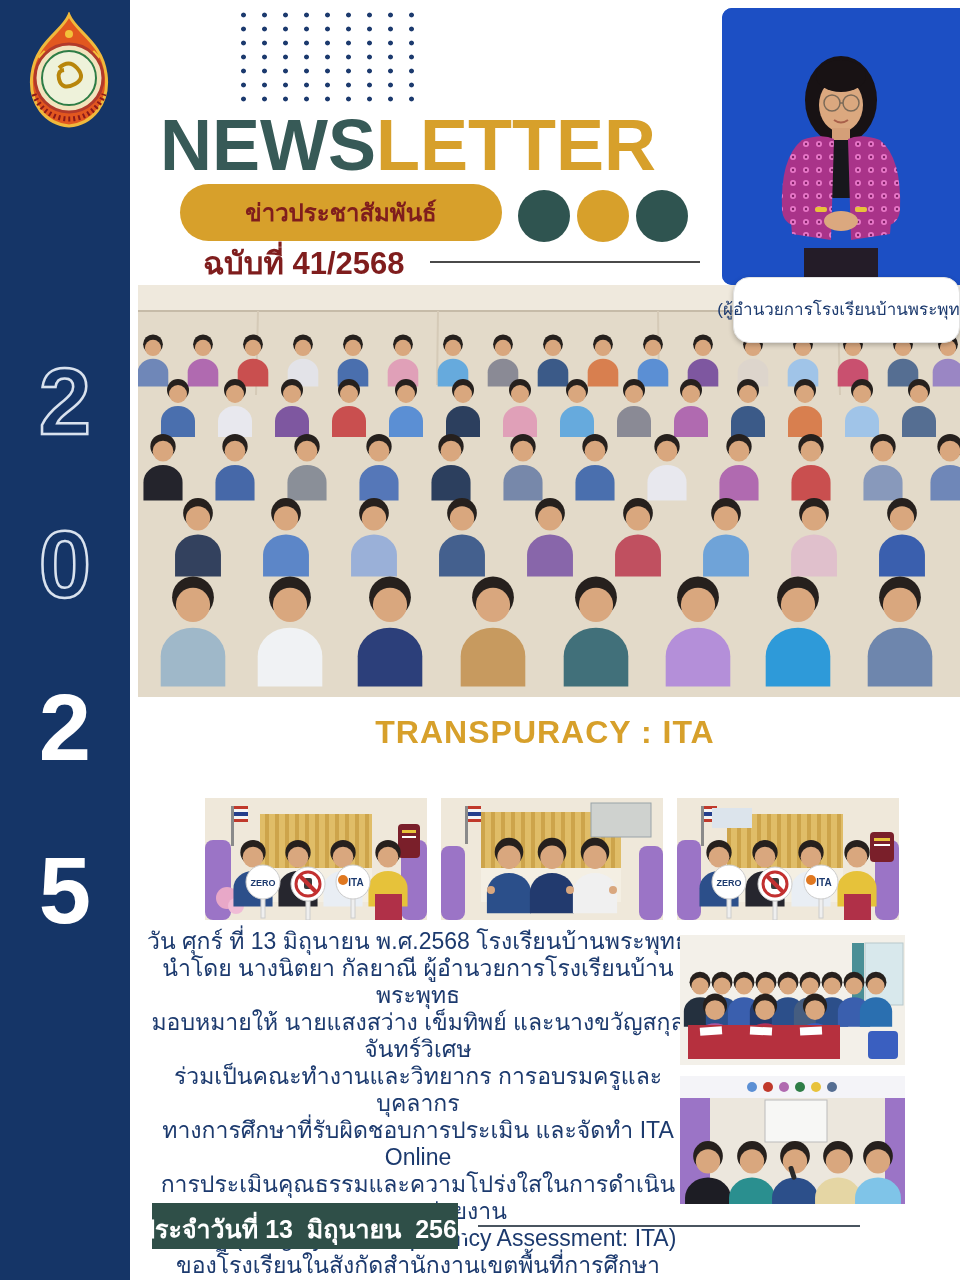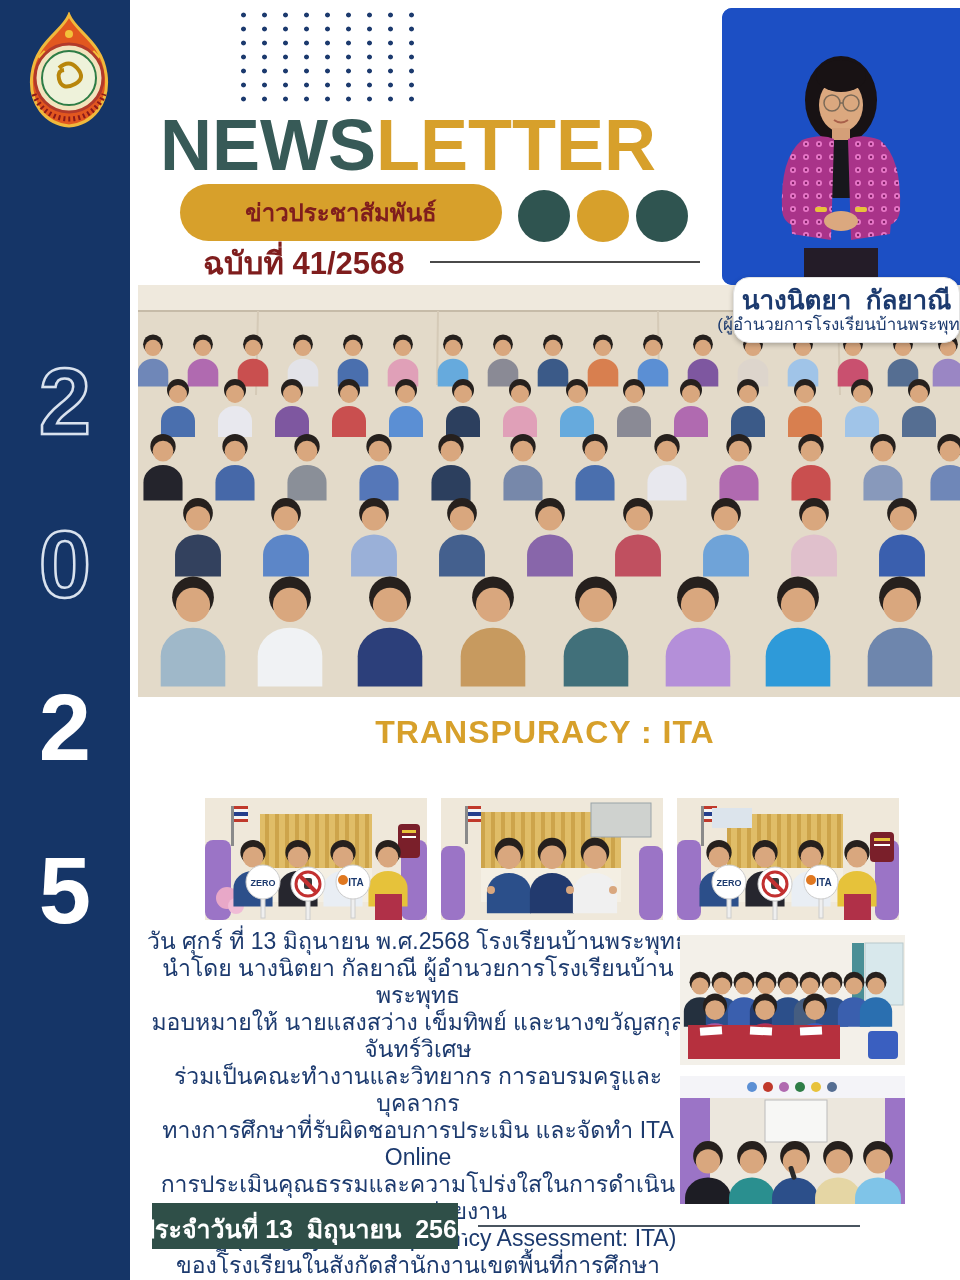--- a/index.html
+++ b/index.html
@@ -140,21 +140,20 @@
     <path d="M80 132 Q58 150 60 202 Q61 216 76 219 L90 213 L85 150 Z" fill="url(#magp)"></path>
     <path d="M158 132 Q180 150 178 202 Q177 216 162 219 L148 213 L153 150 Z" fill="url(#magp)"></path>
     <ellipse cx="119" cy="213" rx="17" ry="10" fill="#dba87f"></ellipse>
     <rect x="93" y="199" width="12" height="5" rx="2" fill="#e8c23a"></rect>
     <rect x="133" y="199" width="12" height="5" rx="2" fill="#e8c23a"></rect>
     <rect x="82" y="240" width="74" height="37" fill="#241c28"></rect>
   </svg>
 </div>
 
 <div class="abs caption">
-  <div class="nm">นางนิตยา  กัลยาณี</div>
   <div class="rl">(ผู้อำนวยการโรงเรียนบ้านพระพุทธ)</div>
 </div>
 
 <div class="abs photo group-photo">
   <svg viewBox="0 0 822 412" width="822" height="412">
     <rect width="822" height="412" fill="#e3dac9"></rect>
     <rect width="822" height="26" fill="#efe9dd"></rect>
     <line x1="0" y1="26" x2="822" y2="26" stroke="#c6bba8" stroke-width="2"></line>
     <line x1="120" y1="26" x2="118" y2="110" stroke="#d5cab7" stroke-width="2"></line>
     <line x1="300" y1="26" x2="299" y2="100" stroke="#d5cab7" stroke-width="2"></line>

